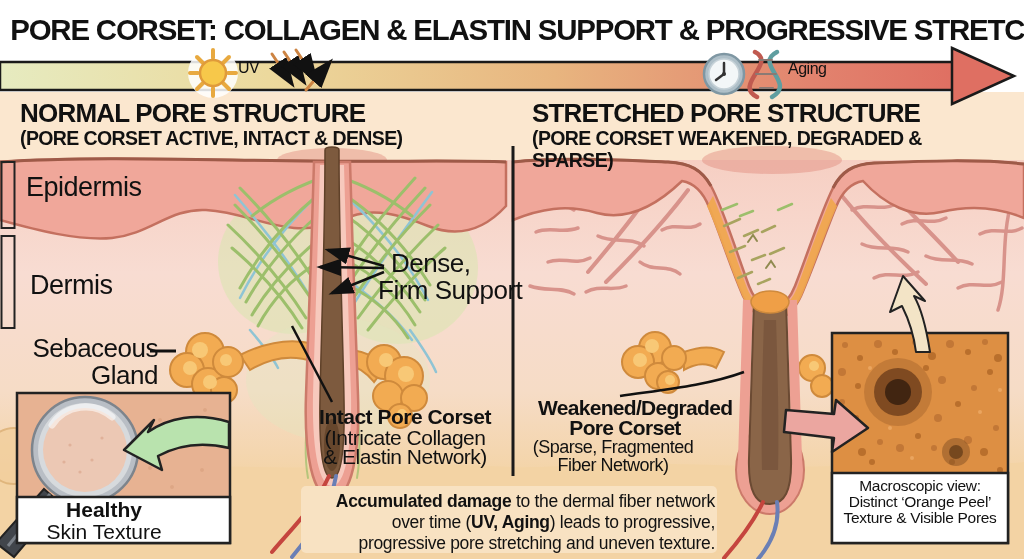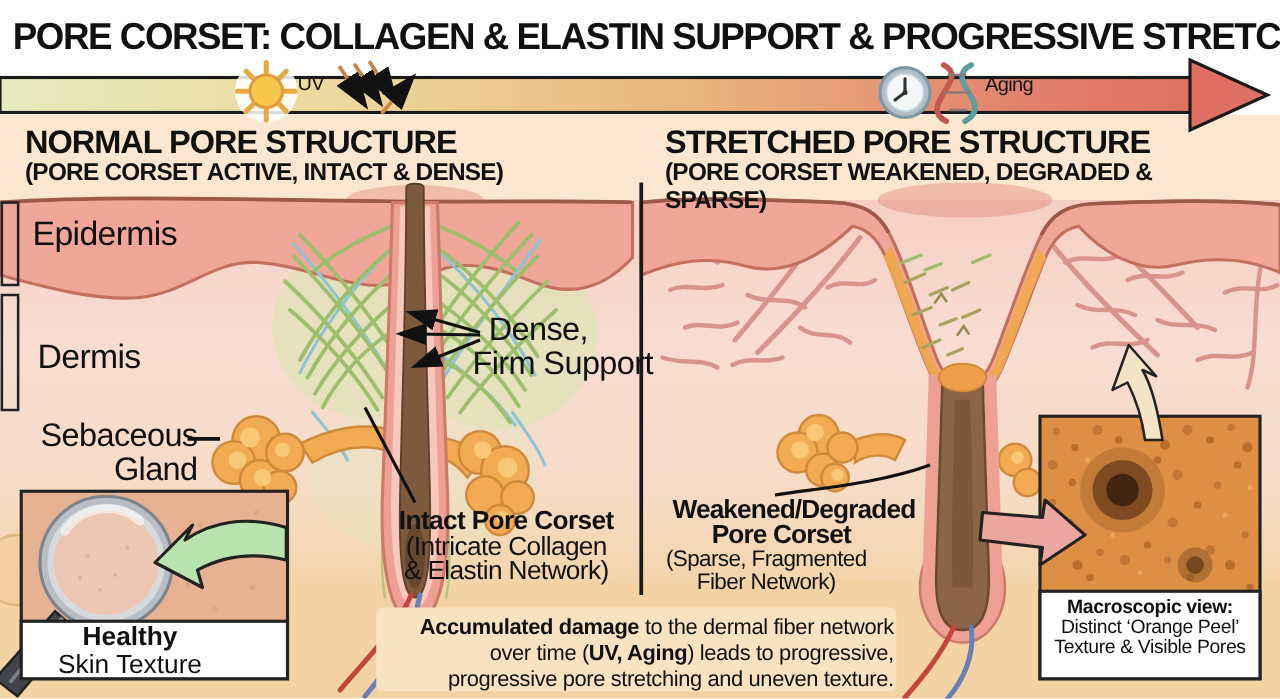--- a/index.html
+++ b/index.html
@@ -450,17 +450,17 @@
   <div class="abs caption" style="left:303px;top:491px;">
     <b>Accumulated damage</b><span> to the dermal fiber network over time (</span><b>UV, Aging</b><span>) leads to progressive, progressive pore stretching and uneven texture.</span>
   </div>
 
   <div class="abs inset-lbl healthy-lbl" style="left:17px;top:499px;">
     <span style="display:block;font-weight:bold;">Healthy</span>
     <span style="display:block;">Skin Texture</span>
   </div>
 
   <div class="abs inset-lbl macro-lbl" style="left:834px;top:478px;">
-    <span style="display:block;font-weight:bold;">Macroscopic view:</span>
+    <span style="display:block;font-weight:normal;">Macroscopic view:</span>
     <span style="display:block;">Distinct ‘Orange Peel’</span>
     <span style="display:block;">Texture &amp; Visible Pores</span>
   </div>
 </div>
 
 </body></html>

